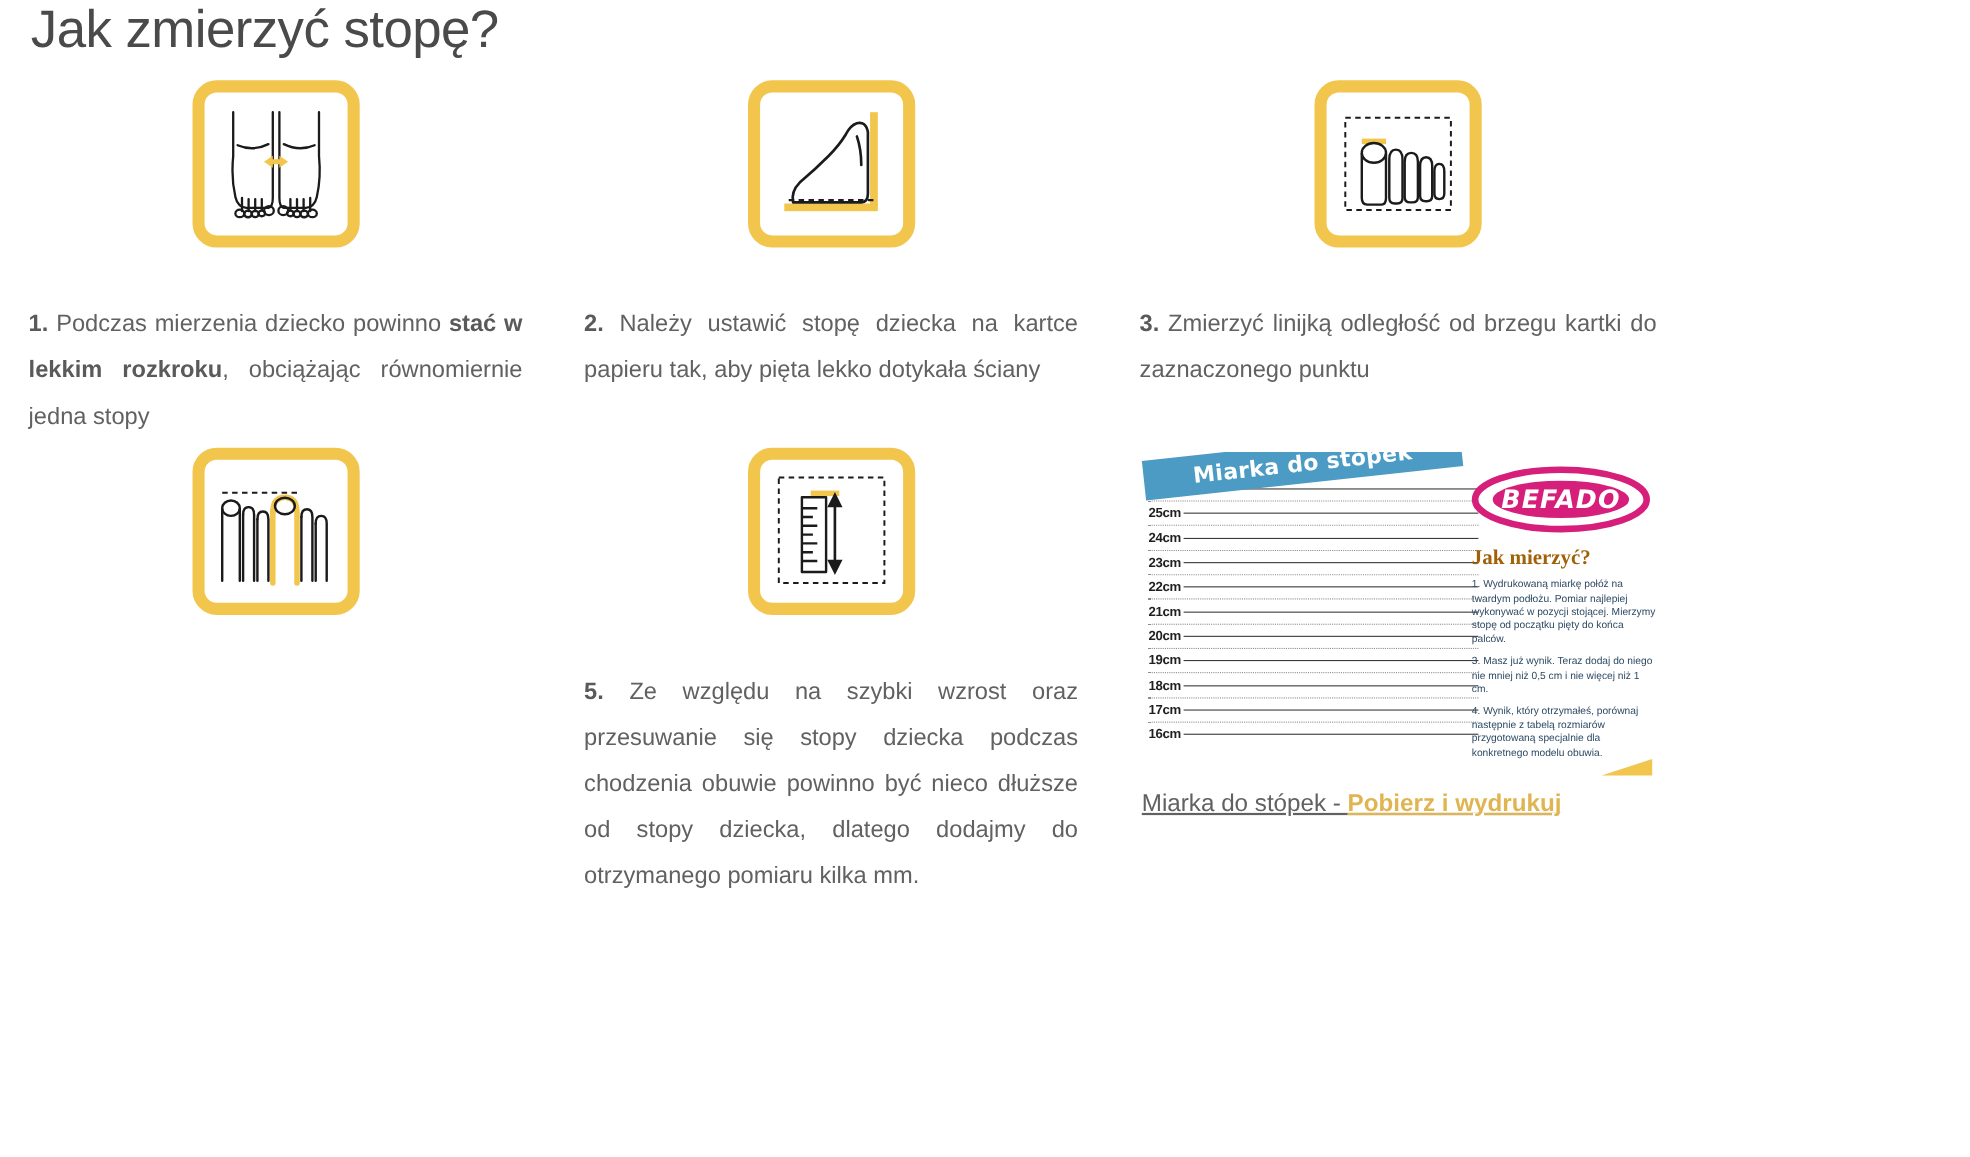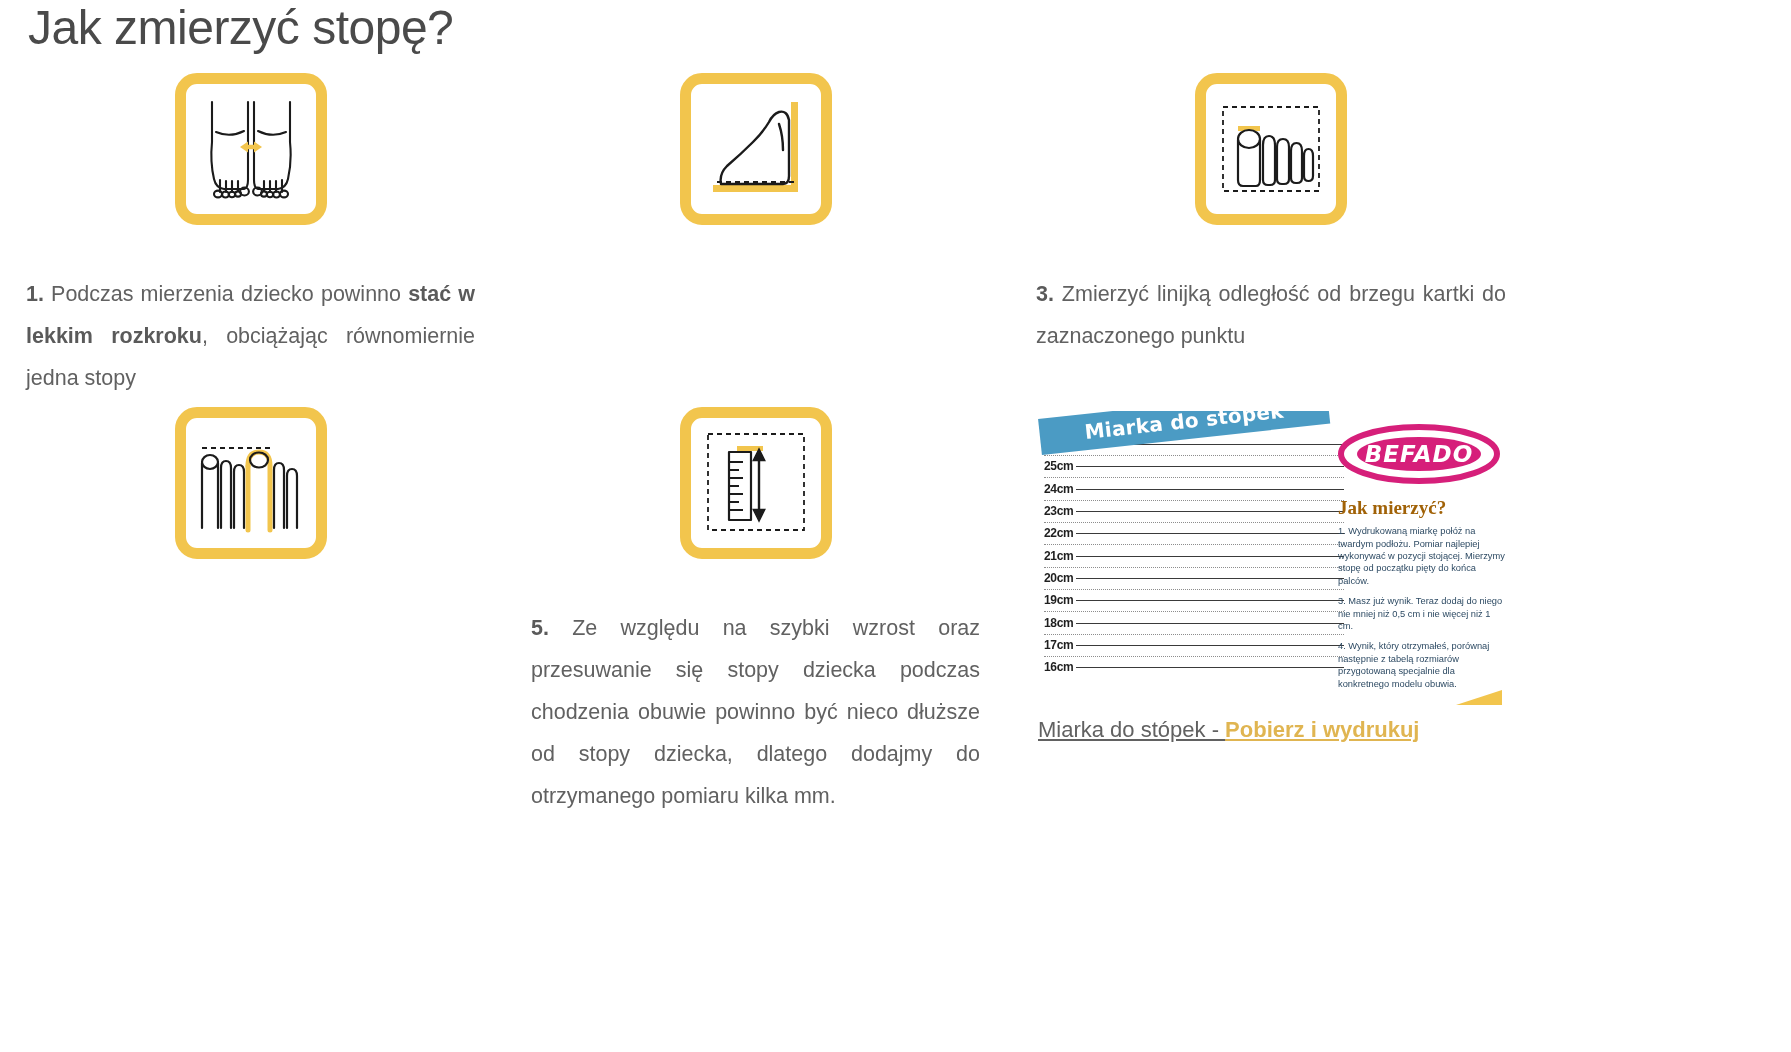--- a/index.html
+++ b/index.html
@@ -244,20 +244,23 @@
             <rect x="100" y="18" width="7" height="86" fill="#f2c54d"></rect>
             <rect x="22" y="101" width="85" height="7" fill="#f2c54d"></rect>
             <g fill="none" stroke="#1b1b1b" stroke-width="2.4" stroke-linecap="round" stroke-linejoin="round">
               <path d="M30 100 Q28 90 36 82 Q50 70 62 58 Q72 48 78 38 Q82 30 88 28 Q96 26 98 36 L98 92 Q98 100 92 100 Z"></path>
               <path d="M88 40 Q92 52 92 66"></path>
             </g>
             <line x1="26" y1="98" x2="104" y2="98" stroke="#1b1b1b" stroke-width="2" stroke-dasharray="5 4"></line>
           </svg>
         </div>
       </div>
+      <div class="step-text">
+        <span class="step-num">2.</span><span> Należy ustawić stopę dziecka na kartce papieru tak, aby pięta lekko dotykała ściany</span>
+      </div>
     </div>
 
     <div class="cell">
       <div class="icon-wrap">
         <div class="icon-box">
           <svg viewBox="0 0 130 130" xmlns="http://www.w3.org/2000/svg">
             <rect x="17" y="23" width="96" height="84" fill="none" stroke="#1b1b1b" stroke-width="1.8" stroke-dasharray="5 4"></rect>
             <rect x="32" y="42" width="22" height="5" fill="#f2c54d"></rect>
             <g fill="none" stroke="#1b1b1b" stroke-width="2.2" stroke-linecap="round" stroke-linejoin="round">
               <ellipse cx="43" cy="55" rx="11" ry="9"></ellipse>

